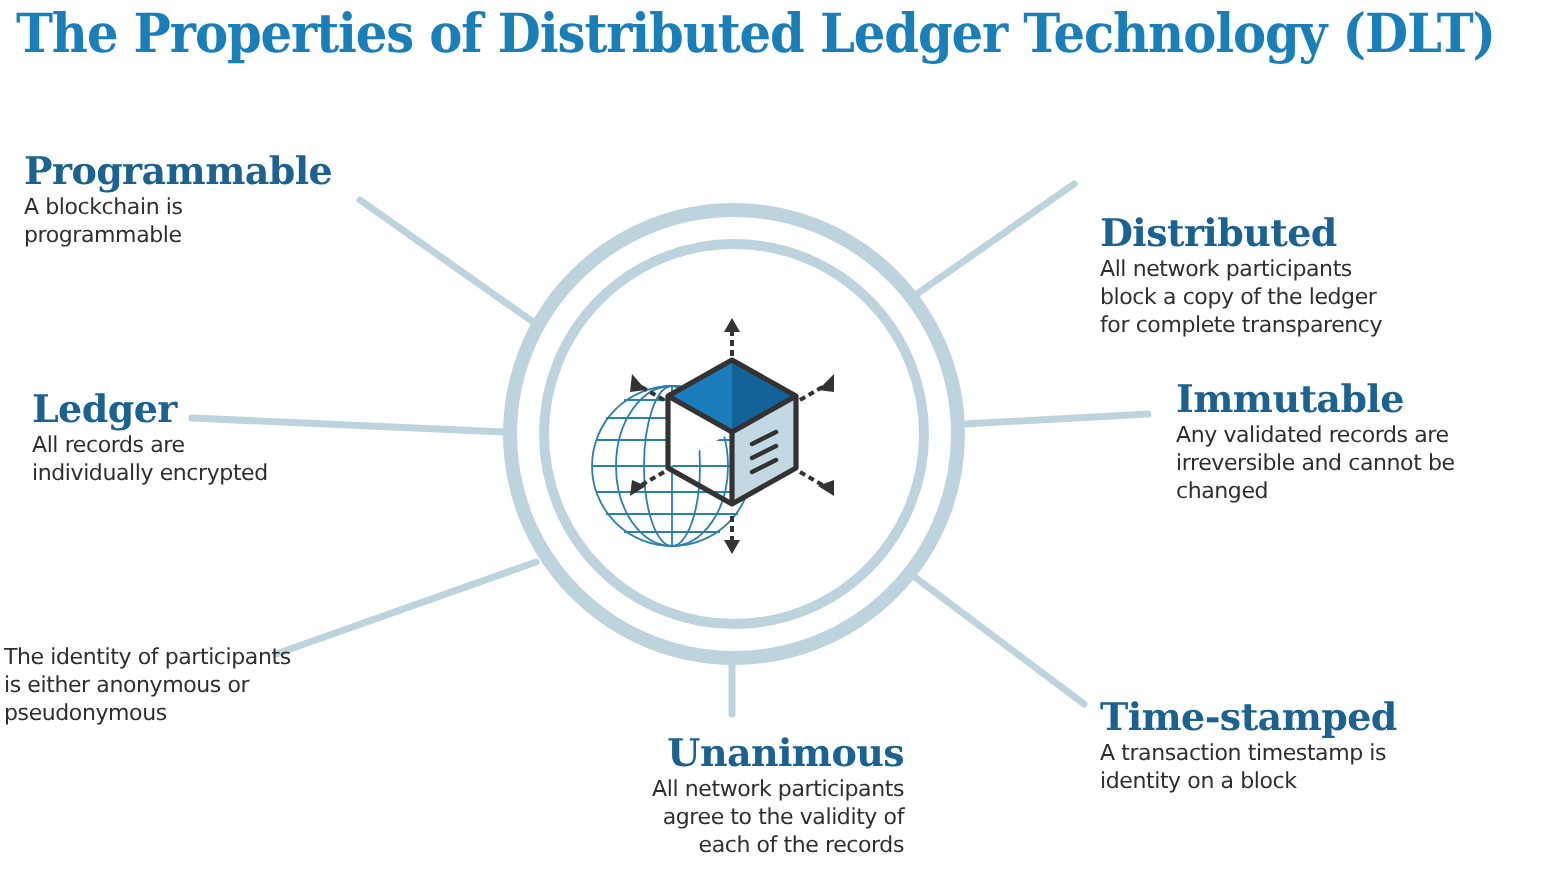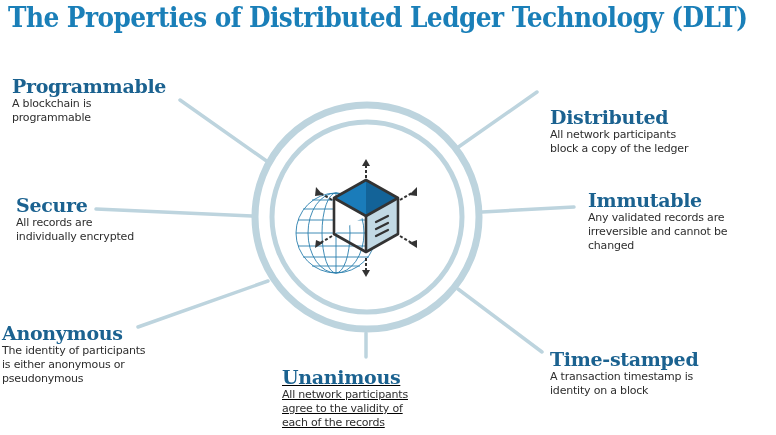--- a/index.html
+++ b/index.html
@@ -14,21 +14,21 @@
     .prop { position: absolute; }
     .prop h2 {
       margin: 0; font-family: "DejaVu Serif", serif; font-weight: bold;
       font-size: 19px; color: #1b6290; line-height: 22px; white-space: nowrap;
       letter-spacing: -0.3px;
     }
     .prop p {
       margin: 0; font-family: "DejaVu Sans", sans-serif; font-size: 11px;
       color: #2e2e2e; line-height: 14px; letter-spacing: -0.2px;
     }
-    .center-text { text-align: left; text-decoration: underline; }
+    .center-text { text-align: right; }
   </style>
 </head>
 <body>
 
 <div class="title">The Properties of Distributed Ledger Technology (DLT)</div>
 
 <svg class="diagram" width="776" height="435" viewBox="0 0 776 435">
 
   <g stroke="#bdd4de" stroke-width="3.5" stroke-linecap="round" fill="none">
     <line x1="180" y1="100" x2="268" y2="162"></line>
@@ -91,37 +91,37 @@
 <div class="prop" style="left:12px; top:75px;">
   <h2>Programmable</h2>
   <p>A blockchain is</p>
   <p>programmable</p>
 </div>
 
 <div class="prop" style="left:550px; top:62px;margin-top:44px;">
   <h2>Distributed</h2>
   <p>All network participants</p>
   <p>block a copy of the ledger</p>
+  <p>for complete transparency</p>
 </div>
 
 <div class="prop" style="left:16px; top:194px;">
-  <h2>Secure</h2>
+  <h2>Ledger</h2>
   <p>All records are</p>
   <p>individually encrypted</p>
 </div>
 
 <div class="prop" style="left:588px; top:189px;">
   <h2>Immutable</h2>
   <p>Any validated records are</p>
   <p>irreversible and cannot be</p>
   <p>changed</p>
 </div>
 
 <div class="prop" style="left:2px; top:322px;">
-  <h2>Anonymous</h2>
   <p>The identity of participants</p>
   <p>is either anonymous or</p>
   <p>pseudonymous</p>
 </div>
 
 <div class="prop center-text" style="left:282px; top:366px; width:170px;">
   <h2>Unanimous</h2>
   <p>All network participants</p>
   <p>agree to the validity of</p>
   <p>each of the records</p>

